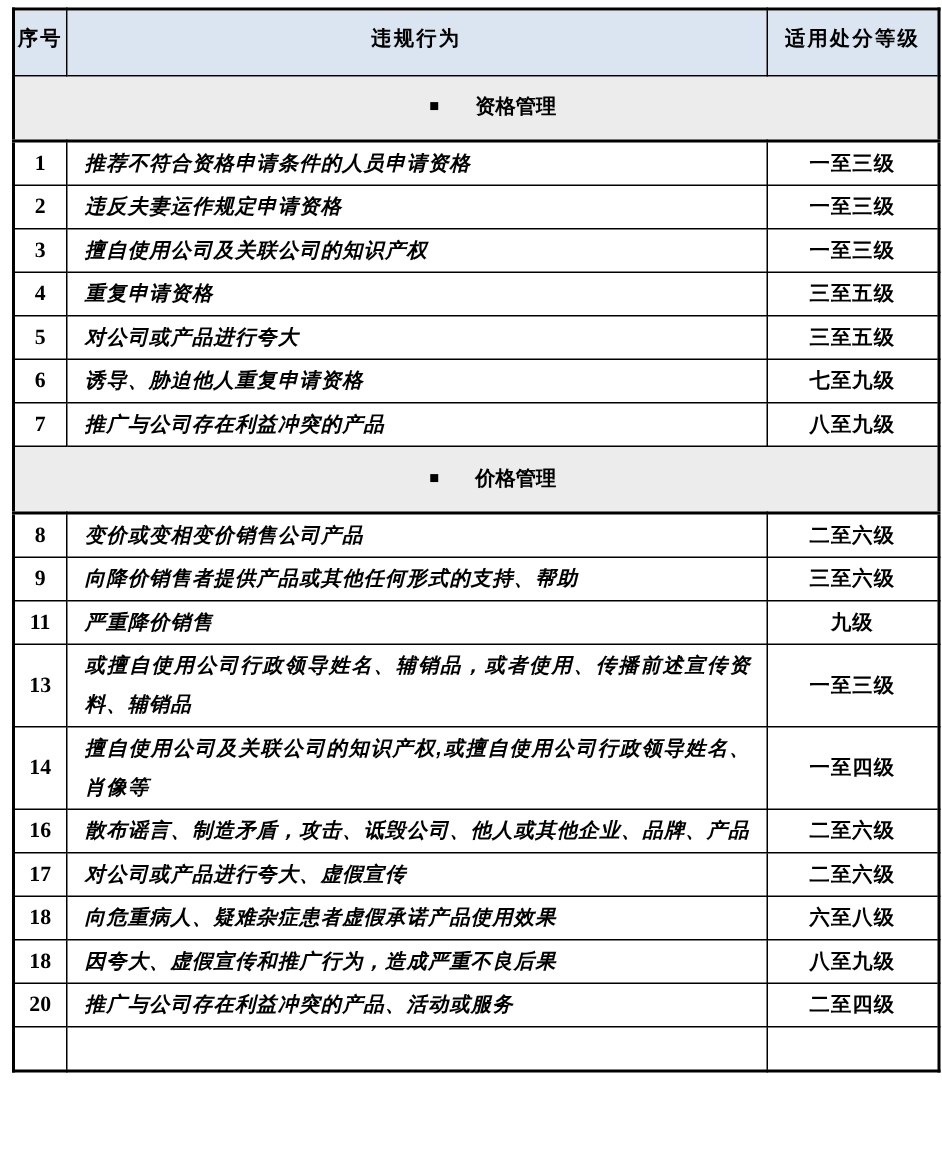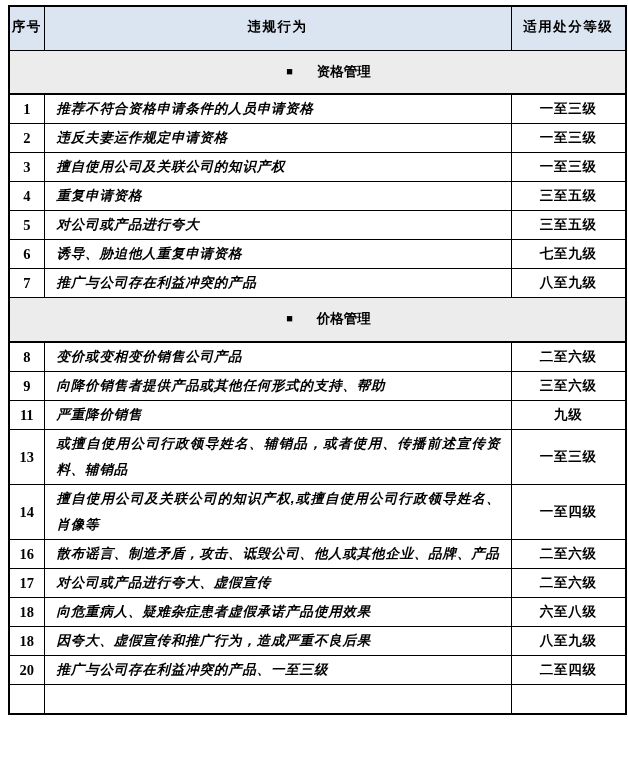--- a/index.html
+++ b/index.html
@@ -154,21 +154,21 @@
         <td class="cell-behavior">向危重病人、疑难杂症患者虚假承诺产品使用效果</td>
         <td class="cell-level">六至八级</td>
       </tr>
       <tr class="data-row">
         <td class="cell-no">18</td>
         <td class="cell-behavior">因夸大、虚假宣传和推广行为，造成严重不良后果</td>
         <td class="cell-level">八至九级</td>
       </tr>
       <tr class="data-row">
         <td class="cell-no">20</td>
-        <td class="cell-behavior">推广与公司存在利益冲突的产品、一至三级</td>
+        <td class="cell-behavior">推广与公司存在利益冲突的产品、活动或服务</td>
         <td class="cell-level">二至四级</td>
       </tr>
       <tr class="partial-row">
         <td></td>
         <td></td>
         <td></td>
       </tr>
     </tbody>
 </table>
 

